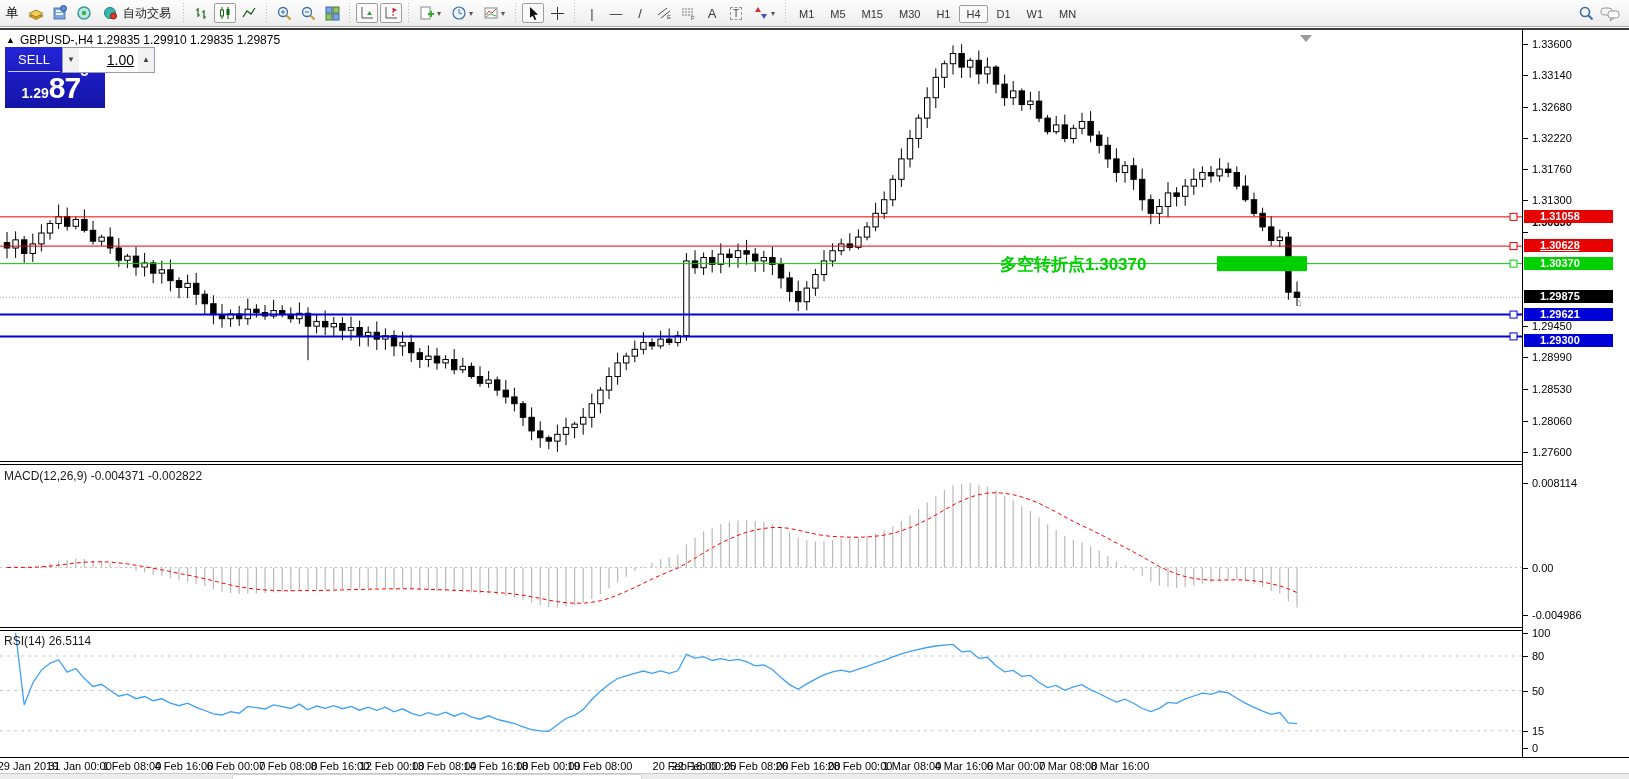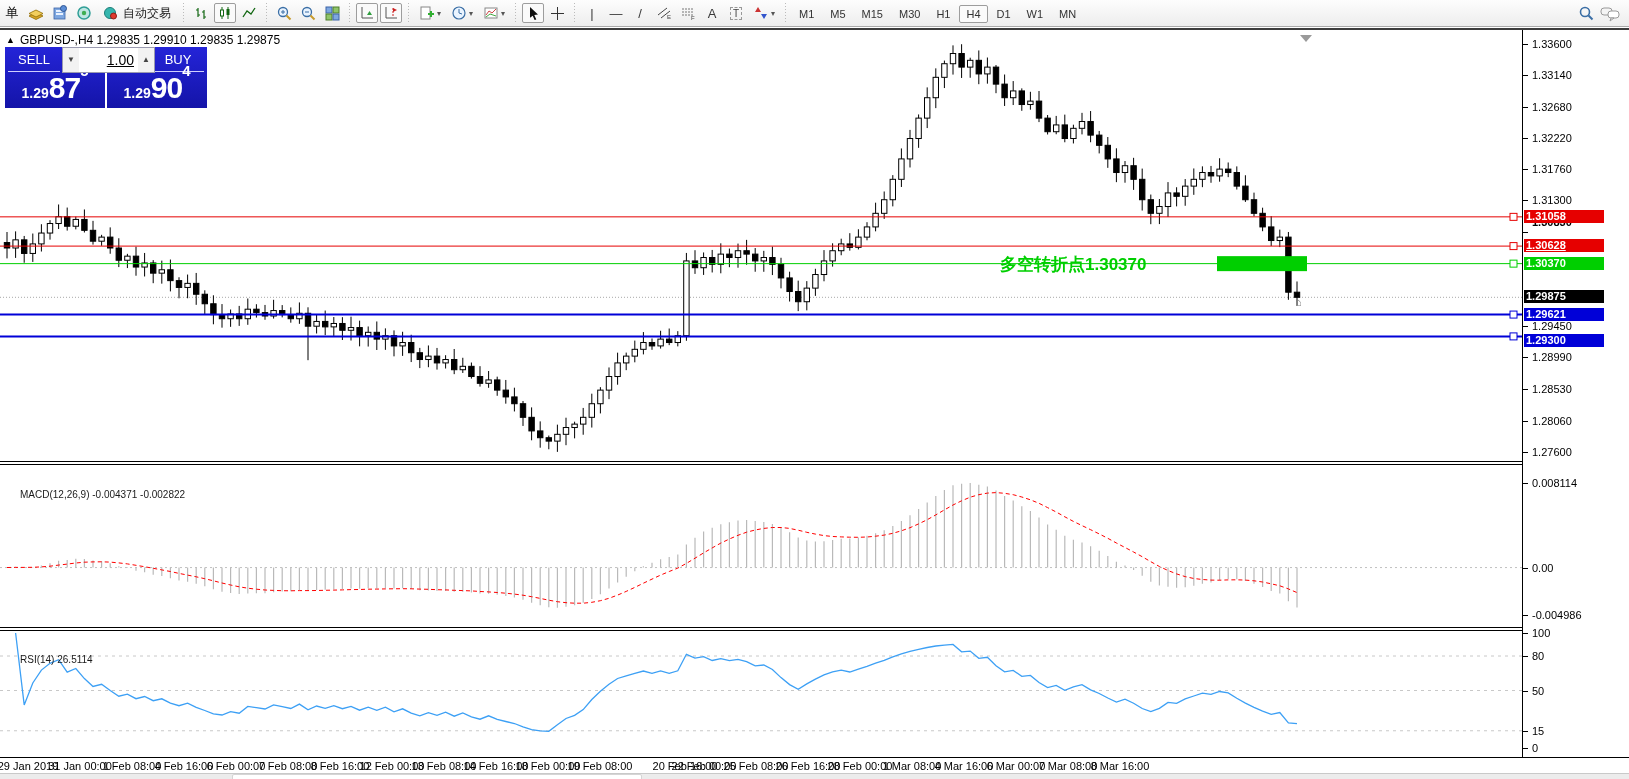--- a/index.html
+++ b/index.html
@@ -24,27 +24,27 @@
   .tb-spacer{flex:1;}
   .lbl-tool{border:1px dashed #999;padding:0 2px;font-size:10px;color:#444;}
   
   .win-top{position:absolute;left:0;top:28px;width:1629px;height:2px;background:#3c3c3c;}
   .pane{position:absolute;left:0;background:#fff;}
   .sep-line{position:absolute;left:0;width:1629px;height:1px;background:#000;}
   .axis-col{position:absolute;left:1522px;top:30px;width:107px;height:727px;
             border-left:1px solid #000;box-sizing:border-box;background:#fff;}
   .axis-tick{position:absolute;left:0;width:5px;height:1px;background:#000;}
   .axis-text{position:absolute;left:9px;font-size:11px;color:#000;transform:translateY(-6px);}
-  .axis-box{position:absolute;left:1px;width:80px;height:13px;color:#fff;font-size:11px;
-            font-weight:bold;line-height:13px;padding-left:2px;transform:translateY(-7px);
+  .axis-box{position:absolute;left:1px;width:89px;height:13px;color:#fff;font-size:11px;
+            font-weight:bold;line-height:13px;padding-left:16px;transform:translateY(-7px);
             box-sizing:border-box;}
   .chart-title{position:absolute;left:6px;top:33px;font-size:12px;color:#000;z-index:10;
                display:flex;align-items:center;gap:5px;}
   .collapse-arr{font-size:9px;color:#000;}
-  .ind-label{position:absolute;left:20px;font-size:10px;color:#1a1a1a;z-index:10;margin-top:20px;}
+  .ind-label{position:absolute;left:4px;font-size:12px;color:#1a1a1a;z-index:10;}
   
   .ocp{position:absolute;left:5px;top:47px;width:207px;height:61px;z-index:20;display:flex;
        gap:2px;}
   .ocp-side{width:100px;background:linear-gradient(#2424d8,#1414a8);color:#fff;position:relative;}
   .ocp-btn{position:absolute;top:2px;font-size:13px;color:#fff;text-align:center;width:52px;
            height:22px;line-height:22px;border-bottom:1px solid #cfcfff;}
   .ocp-price{position:absolute;bottom:3px;width:100%;text-align:center;white-space:nowrap;}
   .ocp-sm{font-size:14px;font-weight:bold;}
   .ocp-big{font-size:30px;font-weight:bold;letter-spacing:-1px;}
   .ocp-sup{font-size:15px;font-weight:bold;vertical-align:22px;}
@@ -582,26 +582,20 @@
   <span>GBPUSD-,H4  1.29835 1.29910 1.29835 1.29875</span>
 </div>
 
 <div class="ocp">
   <div class="ocp-side">
     <div class="ocp-btn" style="left:3px">SELL</div>
     <div class="ocp-price">
       <span class="ocp-sm">1.29</span><span class="ocp-big">87</span><span class="ocp-sup">5</span>
     </div>
   </div>
-  <div class="ocp-side">
-    <div class="ocp-btn" style="right:3px">BUY</div>
-    <div class="ocp-price">
-      <span class="ocp-sm">1.29</span><span class="ocp-big">90</span><span class="ocp-sup">4</span>
-    </div>
-  </div>
   <div class="ocp-vol">
     <span class="vol-step">▼</span>
     <span class="vol-val">1.00</span>
     <span class="vol-step">▲</span>
   </div>
 </div>
 
 <div class="sep-line" style="top:461px"></div>
 <div class="sep-line" style="top:464px"></div>
 

